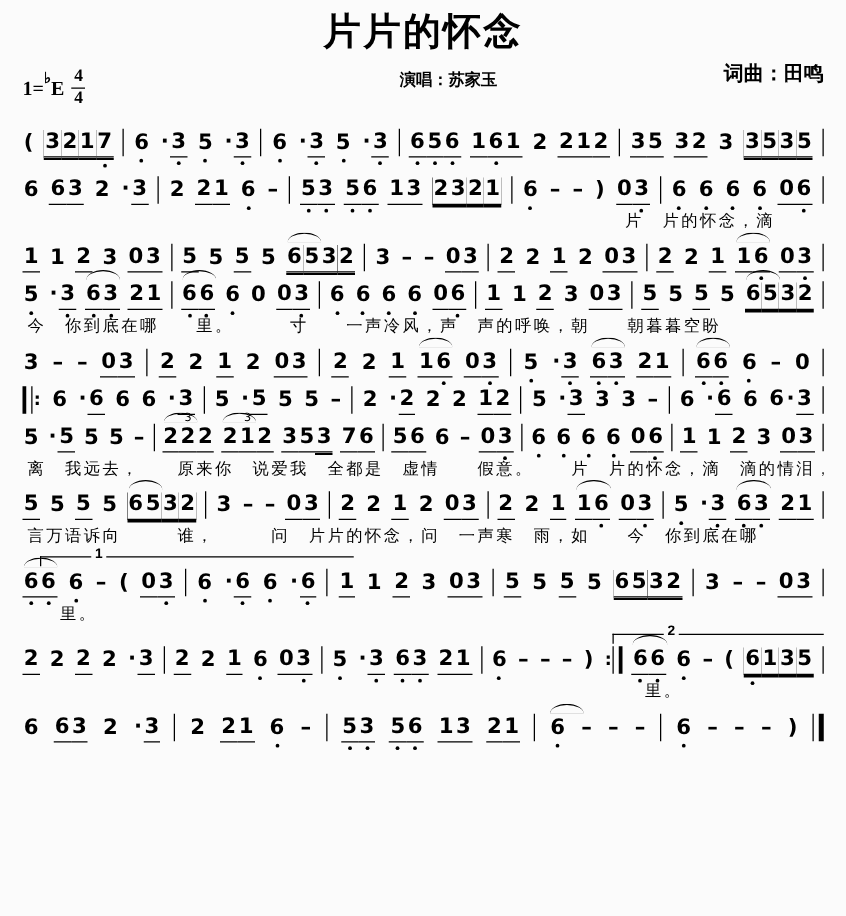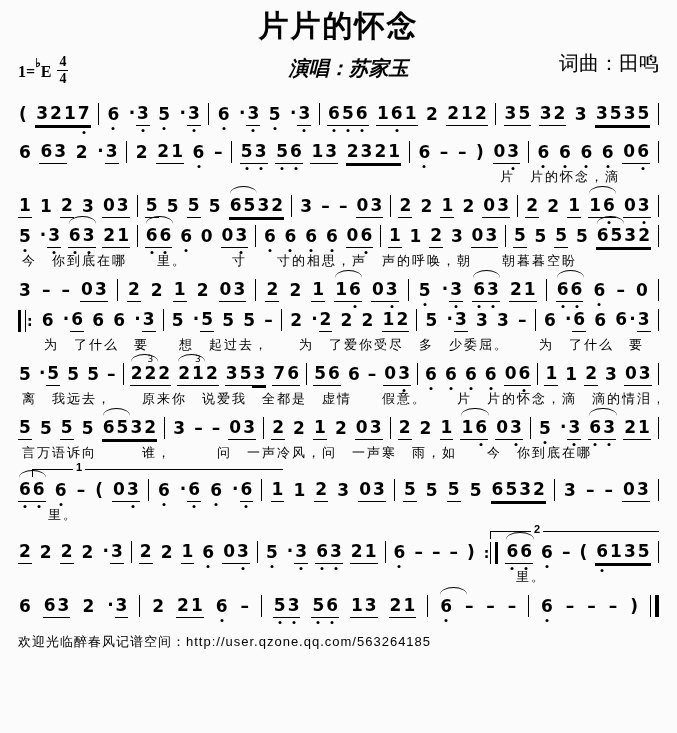--- a/index.html
+++ b/index.html
@@ -13,22 +13,22 @@
   .sheet{width:677px;height:627px;box-sizing:border-box;padding:6px 18px 0 18px;position:relative;}
 
   
   .title{font-size:30px;font-weight:bold;text-align:center;letter-spacing:2px;line-height:1.3;}
   .credits{display:flex;justify-content:space-between;align-items:flex-start;margin-top:2px;height:52px;}
   .keysig{font-size:16px;font-weight:bold;white-space:nowrap;display:flex;align-items:center;gap:6px;margin-top:8px;font-family:Liberation Serif, serif;}
   .flat{font-size:12px;vertical-align:super;position:relative;top:-4px;}
   .ts{display:inline-flex;flex-direction:column;line-height:1;font-size:14px;text-align:center;}
   .ts .tsn{border-bottom:1px solid #000;padding:0 2px 1px 2px;}
   .ts .tsd{padding-top:1px;}
-  .singer{font-size:20px;font-weight:bold;margin-top:8px;margin-left:70px;font-style:italic;}
-  .wright{font-size:20px;font-weight:normal;text-align:right;line-height:1.6;}
+  .singer{font-size:13px;font-weight:bold;margin-top:8px;margin-left:70px;}
+  .wright{font-size:16px;font-weight:bold;text-align:right;line-height:1.6;}
 
   
   .mblock{position:relative;}
   .mline{display:flex;justify-content:space-between;align-items:center;height:30px;font-weight:bold;font-size:17px;font-family:"DejaVu Sans","Liberation Sans",sans-serif;}
   .ntoken{display:inline-block;white-space:nowrap;position:relative;line-height:22px;}
   .nchar{display:inline-block;position:relative;padding:0 1px;}
   .u1{border-bottom:1px solid #000;padding-bottom:1px;}
   .u2{border-bottom:1px solid #000;box-shadow:0 2px 0 0 #000;padding-bottom:1px;}
   .dl::after{content:"";position:absolute;left:50%;transform:translateX(-50%);bottom:-5px;width:3px;height:3px;border-radius:50%;background:#000;}
   .u1.dl::after{bottom:-7px;}
@@ -186,21 +186,21 @@
           <span class="ntoken"><span class="nchar">3</span></span>
           <span class="ntoken"><span class="nchar u1">0</span><span class="nchar u1">3</span></span>
           <span class="bar"></span>
           <span class="ntoken"><span class="nchar u1">5</span></span>
           <span class="ntoken"><span class="nchar">5</span></span>
           <span class="ntoken"><span class="nchar u1">5</span></span>
           <span class="ntoken"><span class="nchar">5</span></span>
           <span class="ntoken"><span class="nchar u2 arc">6</span><span class="nchar u2">5</span><span class="nchar u2">3</span><span class="nchar u2">2</span></span>
           <span class="bar"></span>
         </div>
-        <div class="lyrics" style="padding-left: 4px;">今　你到底在哪　　里。　　　寸　　寸的相思，声　声的呼唤，朝　　朝暮暮空盼</div>
+        <div class="lyrics" style="padding-left: 4px;">今　你到底在哪　　里。　　　寸　　一声冷风，声　声的呼唤，朝　　朝暮暮空盼</div>
       </div>
       <div class="mblock">
         <div class="mline">
           <span class="ntoken"><span class="nchar">3</span></span>
           <span class="ntoken"><span class="nchar">–</span></span>
           <span class="ntoken"><span class="nchar">–</span></span>
           <span class="ntoken"><span class="nchar u1">0</span><span class="nchar u1">3</span></span>
           <span class="bar"></span>
           <span class="ntoken"><span class="nchar u1">2</span></span>
           <span class="ntoken"><span class="nchar">2</span></span>
@@ -252,21 +252,20 @@
           <span class="ntoken"><span class="nchar">3</span></span>
           <span class="ntoken"><span class="nchar">3</span></span>
           <span class="ntoken"><span class="nchar">–</span></span>
           <span class="bar"></span>
           <span class="ntoken"><span class="nchar">6</span></span>
           <span class="ntoken"><span class="nchar">·</span><span class="nchar u1">6</span></span>
           <span class="ntoken"><span class="nchar">6</span></span>
           <span class="ntoken"><span class="nchar">6</span><span class="nchar">·</span><span class="nchar u1">3</span></span>
           <span class="bar"></span>
         </div>
-        <div class="lyrics" style="padding-left: 26px;">为　了什么　要　　想　起过去，　　为　了爱你受尽　多　少委屈。　　为　了什么　要</div>
       </div>
       <div class="mblock">
         <div class="mline">
           <span class="ntoken"><span class="nchar">5</span></span>
           <span class="ntoken"><span class="nchar">·</span><span class="nchar u1">5</span></span>
           <span class="ntoken"><span class="nchar">5</span></span>
           <span class="ntoken"><span class="nchar">5</span></span>
           <span class="ntoken"><span class="nchar">–</span></span>
           <span class="bar"></span>
           <span class="ntoken"><span class="nchar u1 arc">2</span><span class="nchar u1 tri">2</span><span class="nchar u1">2</span></span>
@@ -318,21 +317,21 @@
           <span class="ntoken"><span class="nchar u1">1</span></span>
           <span class="ntoken"><span class="nchar u1 arc">1</span><span class="nchar u1 dl">6</span></span>
           <span class="ntoken"><span class="nchar u1">0</span><span class="nchar u1 dl">3</span></span>
           <span class="bar"></span>
           <span class="ntoken"><span class="nchar dl">5</span></span>
           <span class="ntoken"><span class="nchar">·</span><span class="nchar u1 dl">3</span></span>
           <span class="ntoken"><span class="nchar u1 dl arc">6</span><span class="nchar u1 dl">3</span></span>
           <span class="ntoken"><span class="nchar u1">2</span><span class="nchar u1">1</span></span>
           <span class="bar"></span>
         </div>
-        <div class="lyrics" style="padding-left: 4px;">言万语诉向　　　谁，　　　问　一声冷风，问　一声寒　雨，如　　今　你到底在哪</div>
+        <div class="lyrics" style="padding-left: 4px;">言万语诉向　　　谁，　　　问　片片的怀念，问　一声寒　雨，如　　今　你到底在哪</div>
       </div>
       <div class="mblock" style="margin-top: 8px;">
         <div class="volta" style="left: 14px; width: 250px;">
           <span class="volta-label">1</span>
         </div>
         <div class="mline">
           <span class="ntoken"><span class="nchar u1 dl arc">6</span><span class="nchar u1 dl">6</span></span>
           <span class="ntoken"><span class="nchar dl">6</span></span>
           <span class="ntoken"><span class="nchar">–</span></span>
           <span class="ntoken"><span class="nchar">(</span></span>
@@ -426,15 +425,14 @@
           <span class="ntoken"><span class="nchar">–</span></span>
           <span class="ntoken"><span class="nchar">–</span></span>
           <span class="ntoken"><span class="nchar">–</span></span>
           <span class="ntoken"><span class="nchar">)</span></span>
           <span class="fend"></span>
         </div>
         <div class="lyrics" style="padding-left: 0px; height: 8px;"></div>
       </div>
     </div>
 
-  <div class="footer">欢迎光临醉春风记谱空间：http://user.qzone.qq.com/563264185</div>
 
 </div>
 
 </body></html>

